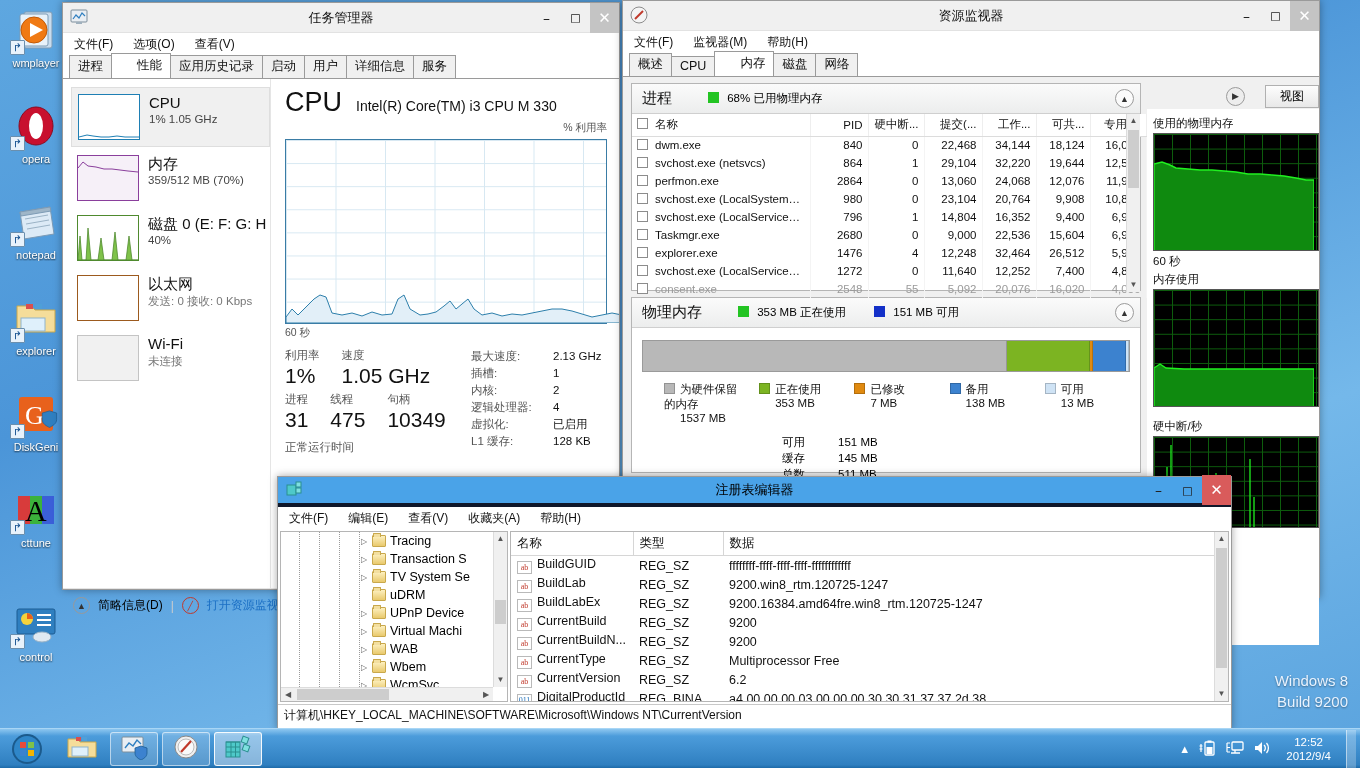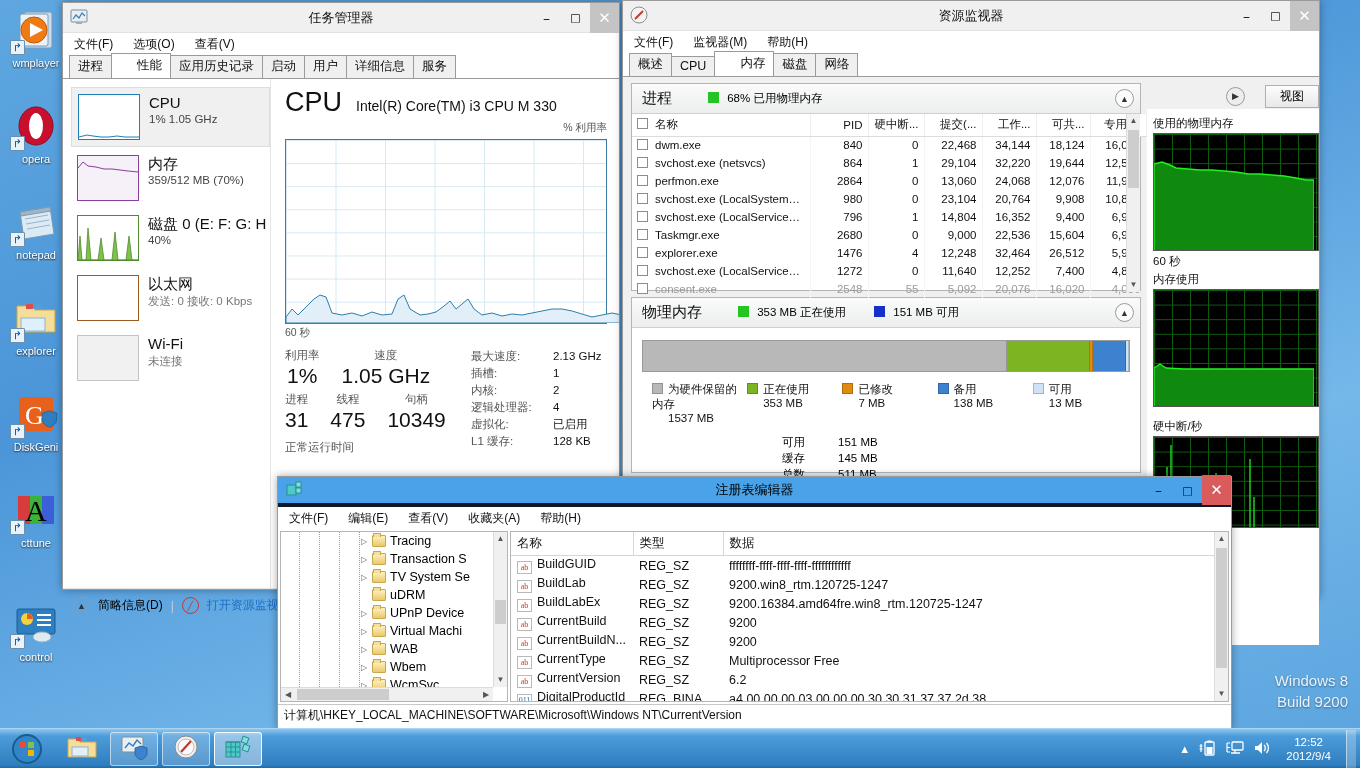--- a/index.html
+++ b/index.html
@@ -68,21 +68,21 @@
   .axis-lbl { font-size:10.5px; color:#555; margin:3px 0 4px;text-align:right; }
   #cpu-graph { height:185px; border:1px solid #3a7ca5; position:relative;
      background-image:linear-gradient(to right,#d7e8f2 1px,transparent 1px),
                       linear-gradient(to bottom,#d7e8f2 1px,transparent 1px);
      background-size:49.5px 23.1px; }
   #cpu-graph svg{ position:absolute; left:0; bottom:0; }
   .sec-lbl { font-size:10.5px; color:#555; margin-top:2px; }
   #tm-stats { display:flex; margin-top:8px; }
   #tm-stats-l { width:186px; }
   .statrow { display:flex; }
-  .stat { margin-right:22px;text-align:center; }
+  .stat { margin-right:22px; }
   .stat .k { font-size:11.5px; color:#555; }
   .stat .v { font-size:21px; color:#111; line-height:25px; font-weight:300;}
   .uptime-k { font-size:11.5px; color:#555; margin-top:8px; }
   #tm-stats-r { flex:1; font-size:11.5px; }
   #tm-stats-r .r { display:flex; line-height:17px; }
   #tm-stats-r .rk { width:82px; color:#555; }
   #tm-stats-r .rv { color:#111; }
   #tm-foot { height:34px; border-top:1px solid #e5e5e5; display:flex; align-items:center;
              padding-left:10px; gap:8px; font-size:12px;}
   .circ { width:17px;height:17px;border-radius:50%;border:1px solid #999;display:flex;
@@ -107,21 +107,21 @@
              padding:3px 5px; text-align:right; background:#fff; height:22px;}
   .ptab th.l, .ptab td.l { text-align:left; }
   .ptab td { padding:2px 5px; text-align:right; color:#111; height:18px; border-right:1px solid #f4f4f4;}
   .ptab tr.dim td { color:#9a9a9a; }
   .cb { width:11px;height:11px;border:1px solid #8c8c8c;display:inline-block;margin-right:7px;
         vertical-align:-1px;background:#fff;}
   .tdname{ white-space:nowrap; overflow:hidden; text-overflow:ellipsis; }
   
   #membar { height:32px; border:1px solid #9a9a9a; display:flex; margin:12px 10px 0; }
   .mlegend { display:flex; margin:10px 12px 0 20px; font-size:11.5px; }
-  .mleg { width:98px; }
+  .mleg { width:98px;margin-left:12px; }
   .mleg .n { color:#111; }
   .mleg .v { color:#111; margin-left:16px; }
   .msum { margin:10px 0 0 150px; font-size:11.5px; }
   .msum .r{ display:flex; line-height:16px;}
   .msum .k{ width:56px; }
   #rm-right { flex:1; background:#f0f0f0; padding-top:6px; }
   .rm-vbar { height:26px; display:flex; align-items:center; padding-left:6px; }
   .vbtn { background:linear-gradient(#fdfdfd,#e8e8e8); border:1px solid #b0b0b0;
           padding:2px 14px; font-size:12px; margin-left:20px;}
   .gpanel { background:#fff; margin:0 0 0 6px; padding:4px 0 0 6px; height:100%;}

